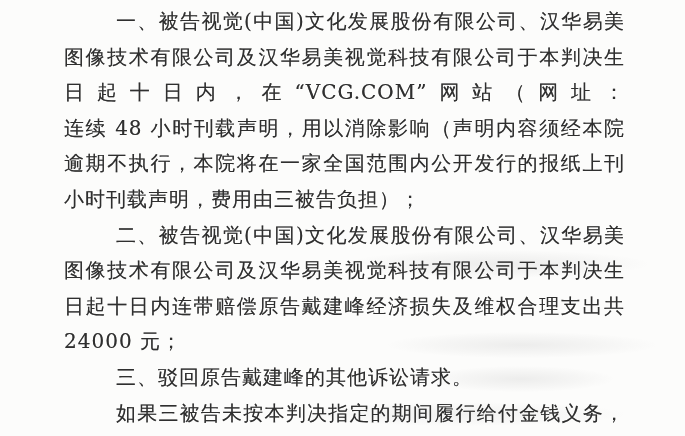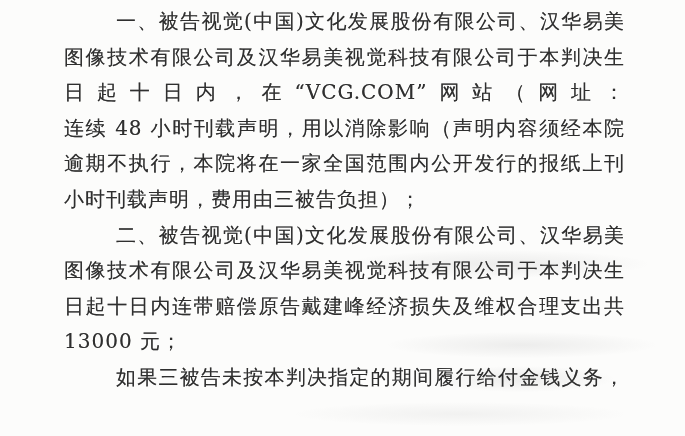--- a/index.html
+++ b/index.html
@@ -68,17 +68,18 @@
   <div class="textblock">
     <p class="line indent just">一、被告视觉(中国)文化发展股份有限公司、汉华易美(天津)</p>
     <p class="line just">图像技术有限公司及汉华易美视觉科技有限公司于本判决生效之</p>
     <p class="line just">日起十日内，在“VCG.COM”网站（网址：www.vcg.com）首页位置</p>
     <p class="line just">连续 48 小时刊载声明，用以消除影响（声明内容须经本院审查，</p>
     <p class="line just">逾期不执行，本院将在一家全国范围内公开发行的报纸上刊登本判</p>
     <p class="line">小时刊载声明，费用由三被告负担）；</p>
     <p class="line indent just">二、被告视觉(中国)文化发展股份有限公司、汉华易美(天津)</p>
     <p class="line just">图像技术有限公司及汉华易美视觉科技有限公司于本判决生效之</p>
     <p class="line just">日起十日内连带赔偿原告戴建峰经济损失及维权合理支出共计</p>
-    <p class="line">13000 元；</p>
+    <p class="line">24000 元；</p>
+    <p class="line indent">三、驳回原告戴建峰的其他诉讼请求。</p>
     <p class="line indent just">如果三被告未按本判决指定的期间履行给付金钱义务，应当按</p>
   </div>
 
 </div>
 
 </body></html>

